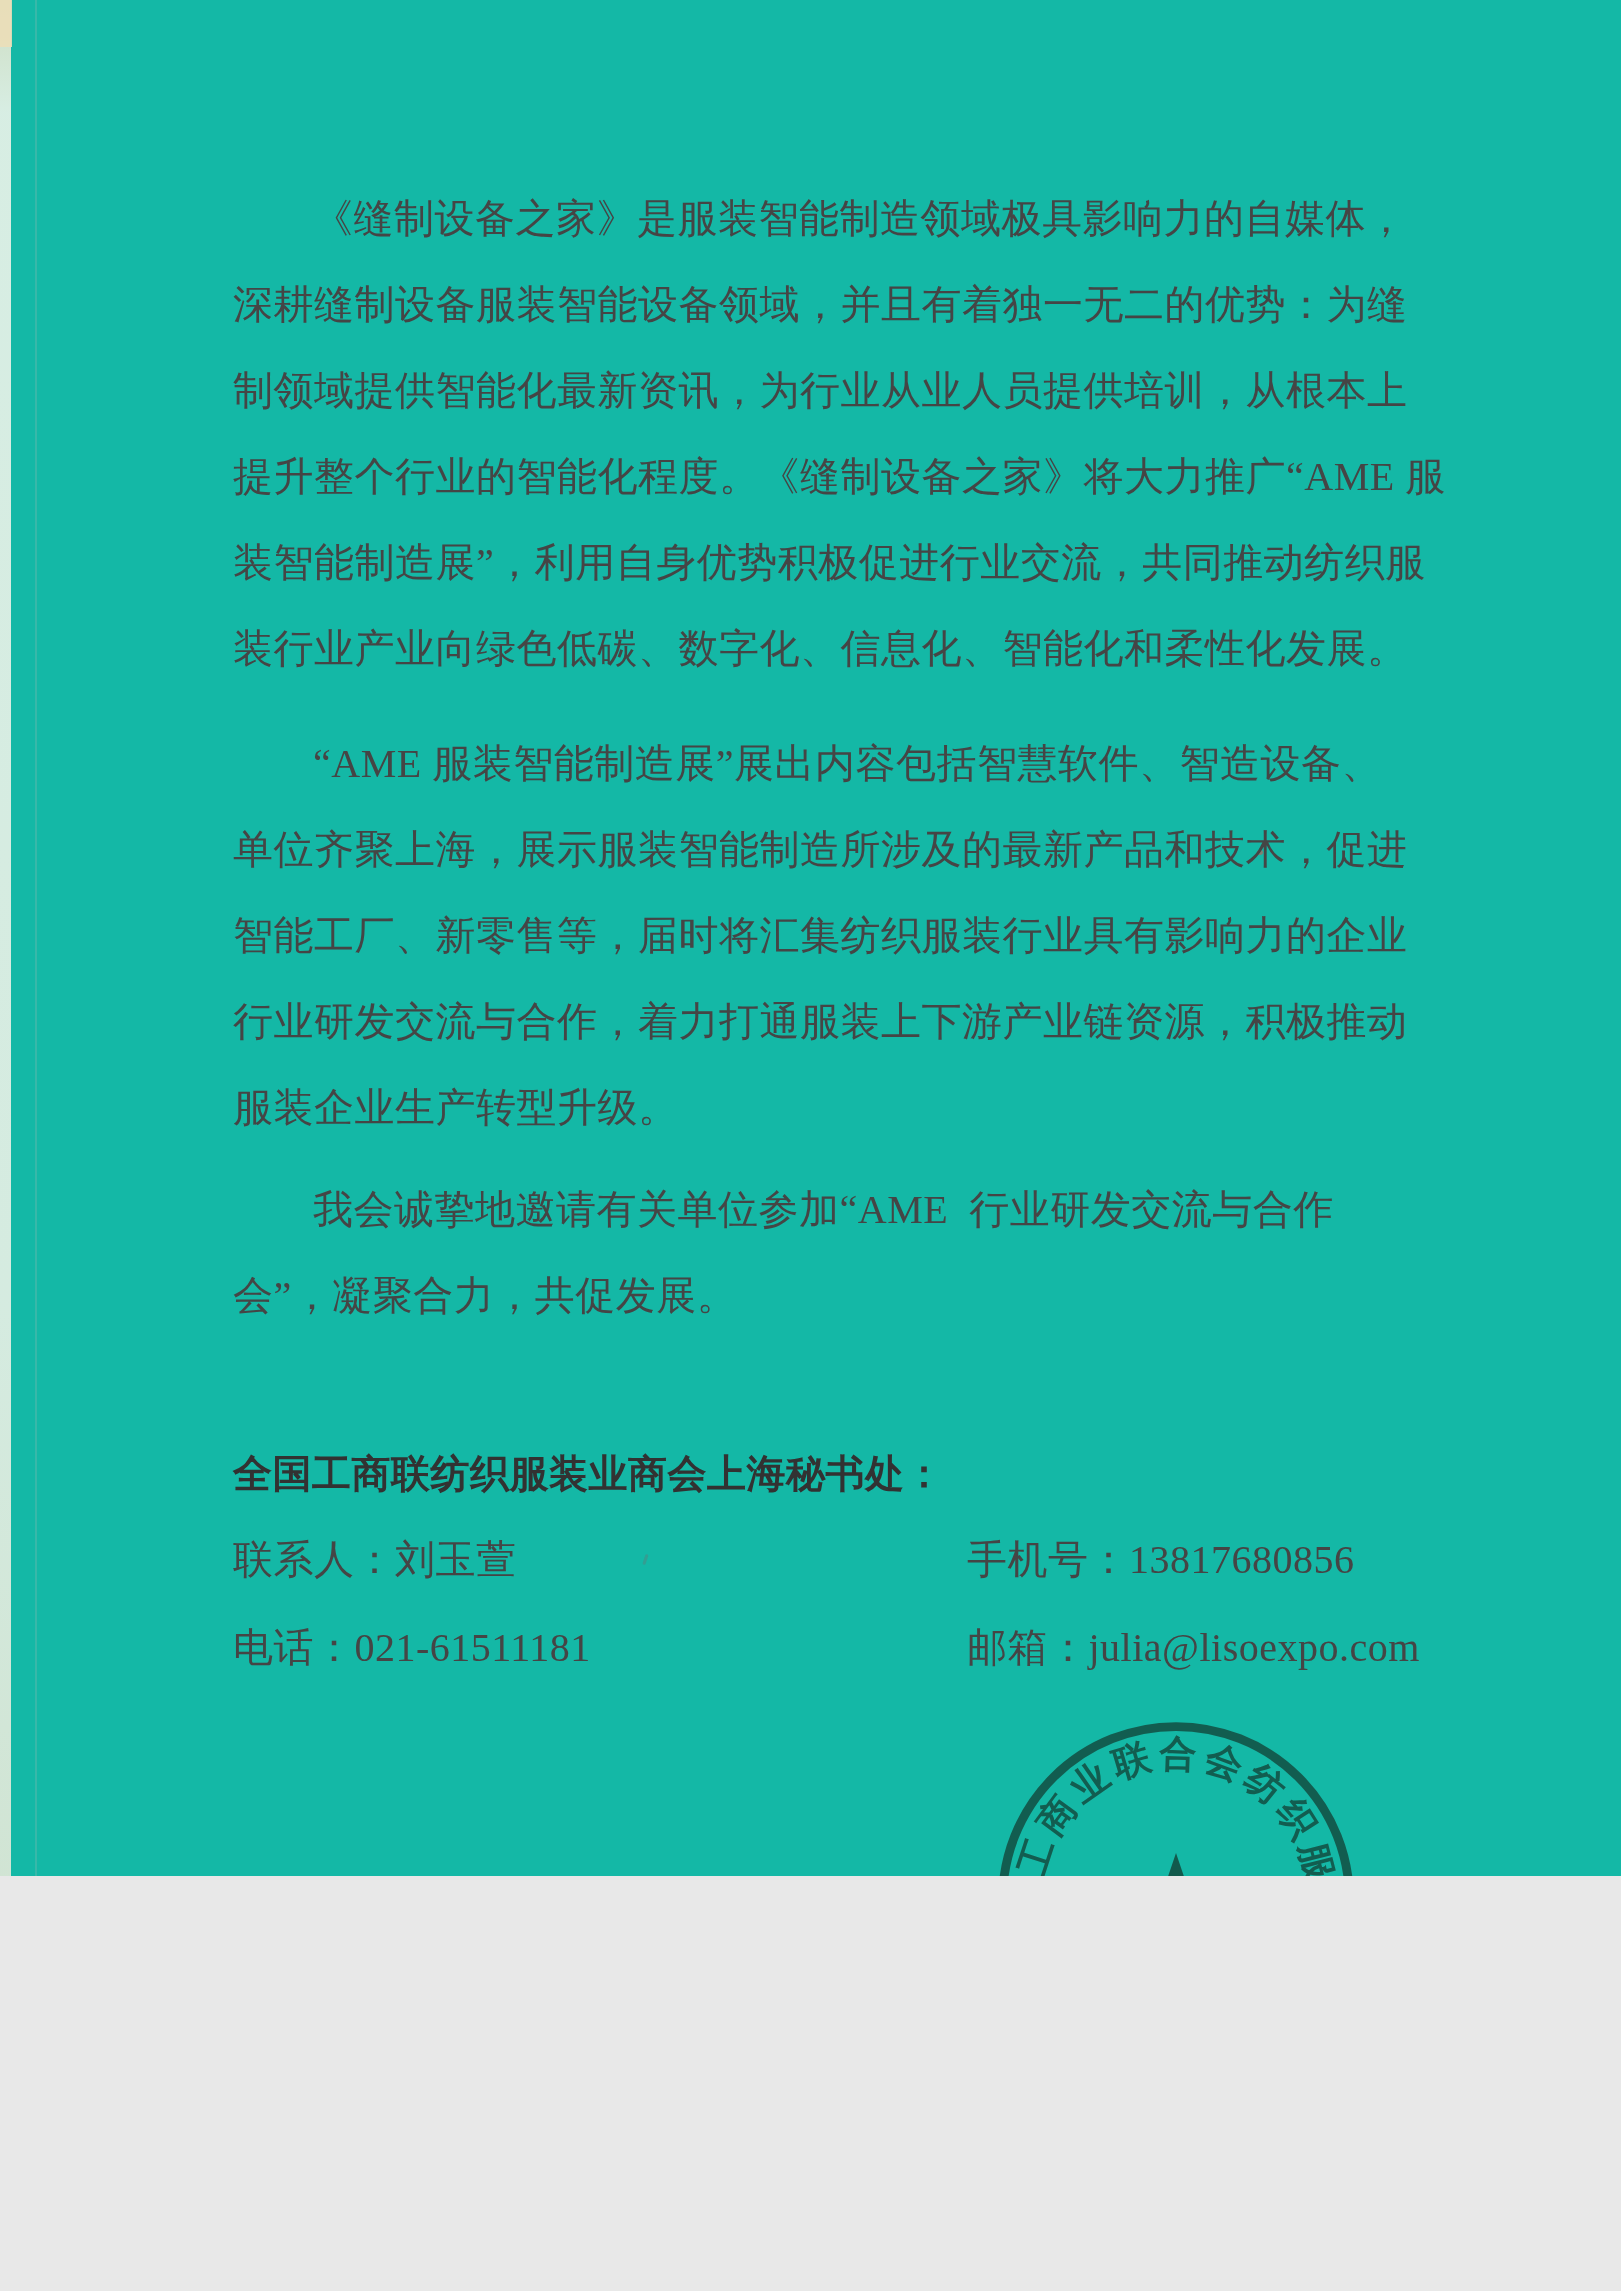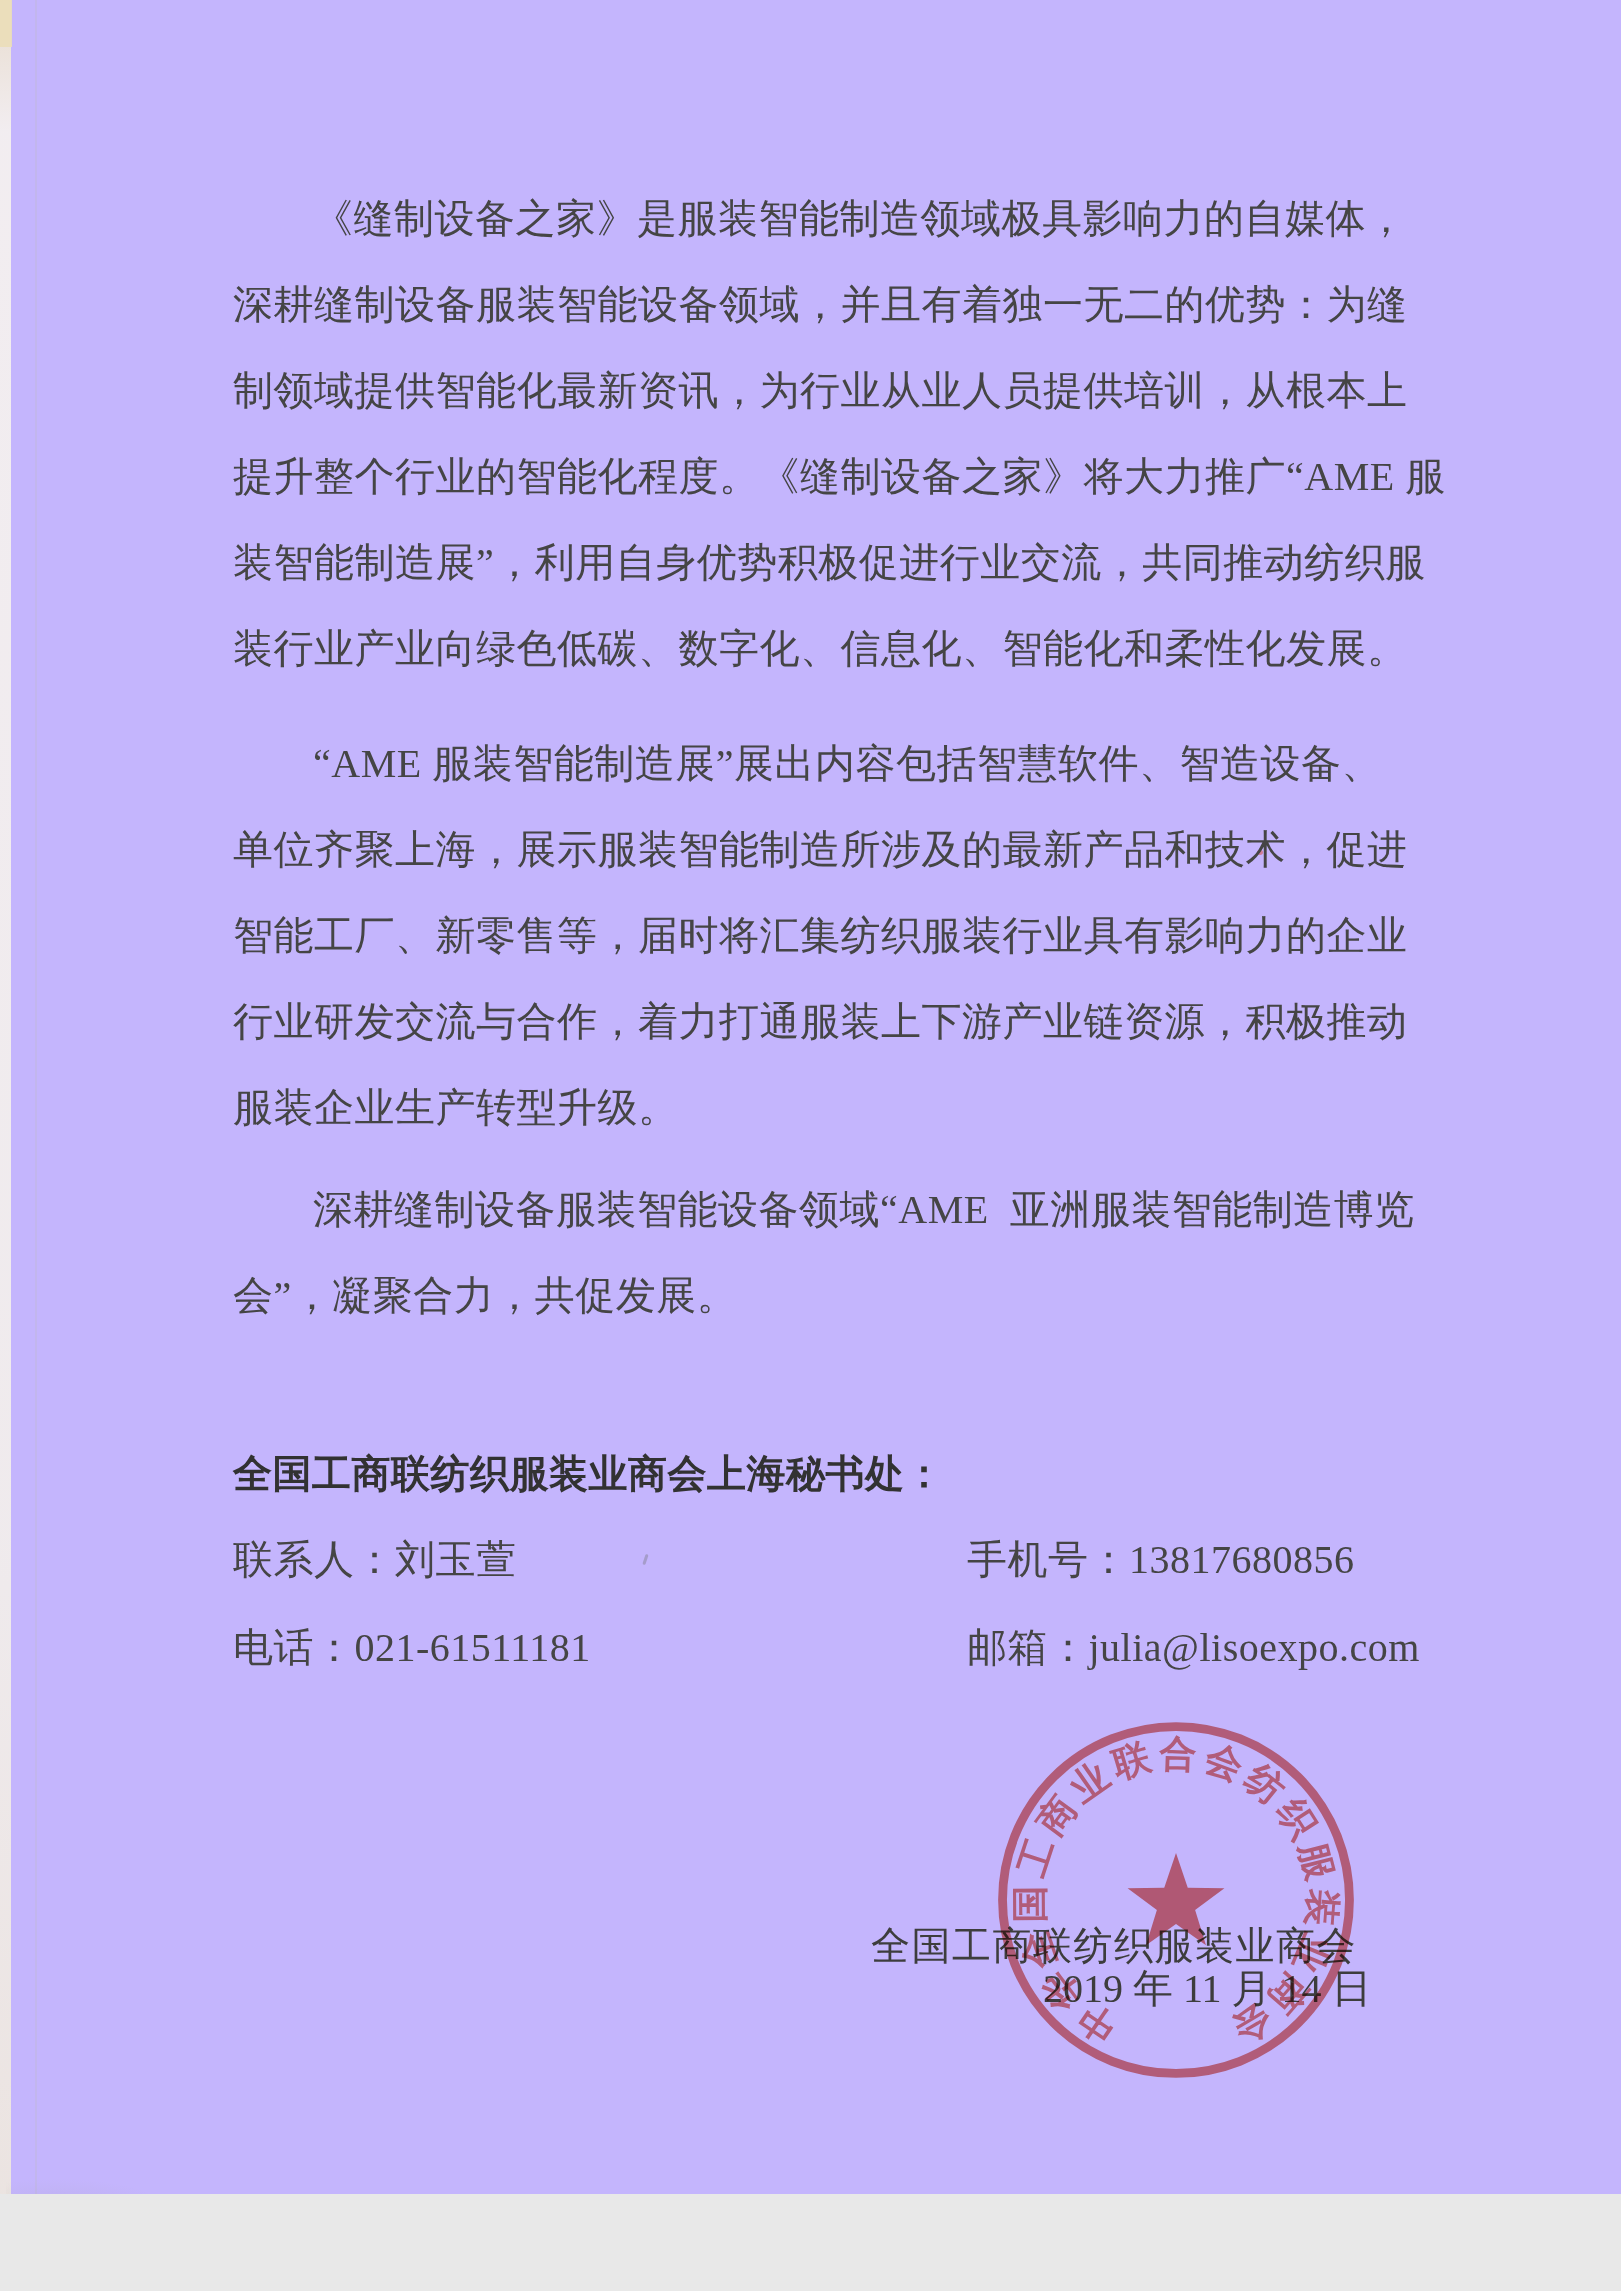--- a/index.html
+++ b/index.html
@@ -1,20 +1,20 @@
 <!DOCTYPE html>
 <html><head>
 <meta charset="utf-8">
 <style>
   html, body { margin: 0; padding: 0; background: #e8e8e8; }
   .page {
     position: relative;
     width: 1621px;
-    height: 2194px;
-    background: #c4b5fd;
+    height: 1876px;
+    background: #14b8a6;
     overflow: hidden;
     font-family: "Liberation Serif", "DejaVu Serif", serif;
     color: #454545;
   }
 
   
   .edge-strip {
     position: absolute; left: 0; top: 0; width: 10.8px; height: 100%;
     background: linear-gradient(180deg, #eee3c6 0%, #faf7ee 6%, #f7f4ea 70%, #f2ecdc 100%);
     opacity: .85;
@@ -102,21 +102,21 @@
 
   <div class="para p2">
     <span class="line indent">“AME 服装智能制造展”展出内容包括智慧软件、智造设备、</span>
     <span class="line">单位齐聚上海，展示服装智能制造所涉及的最新产品和技术，促进</span>
     <span class="line">智能工厂、新零售等，届时将汇集纺织服装行业具有影响力的企业</span>
     <span class="line">行业研发交流与合作，着力打通服装上下游产业链资源，积极推动</span>
     <span class="line">服装企业生产转型升级。</span>
   </div>
 
   <div class="para p3">
-    <span class="line indent">深耕缝制设备服装智能设备领域“AME  亚洲服装智能制造博览</span>
+    <span class="line indent">我会诚挚地邀请有关单位参加“AME  行业研发交流与合作</span>
     <span class="line">会”，凝聚合力，共促发展。</span>
   </div>
 
   <div class="secretariat-heading">全国工商联纺织服装业商会上海秘书处：</div>
 
   <div class="contact-cell row1 col-left">联系人：刘玉萱</div>
   <div class="contact-cell row1 col-right">手机号：13817680856</div>
   <div class="contact-cell row2 col-left">电话：021-61511181</div>
   <div class="contact-cell row2 col-right">邮箱：julia@lisoexpo.com</div>
 

